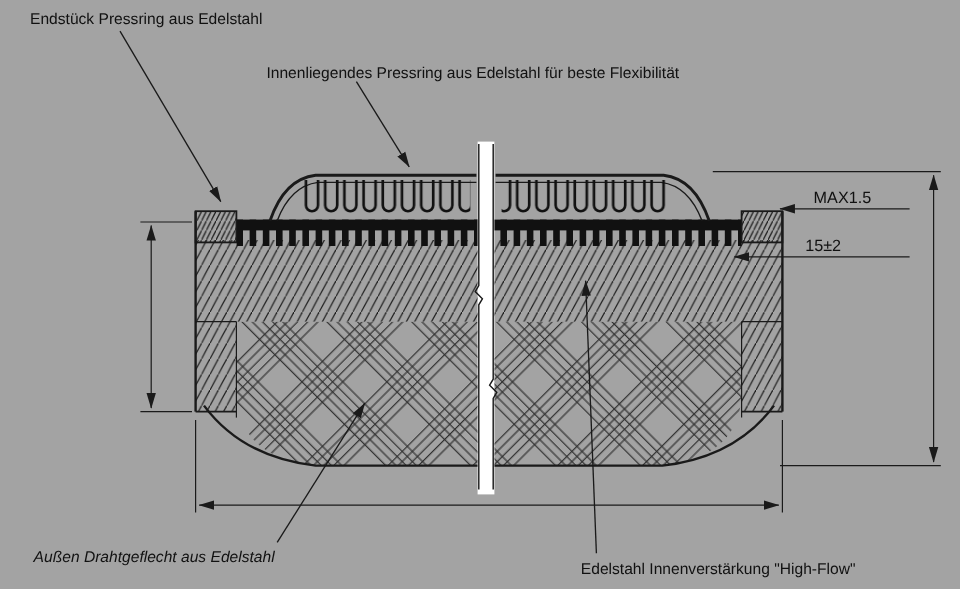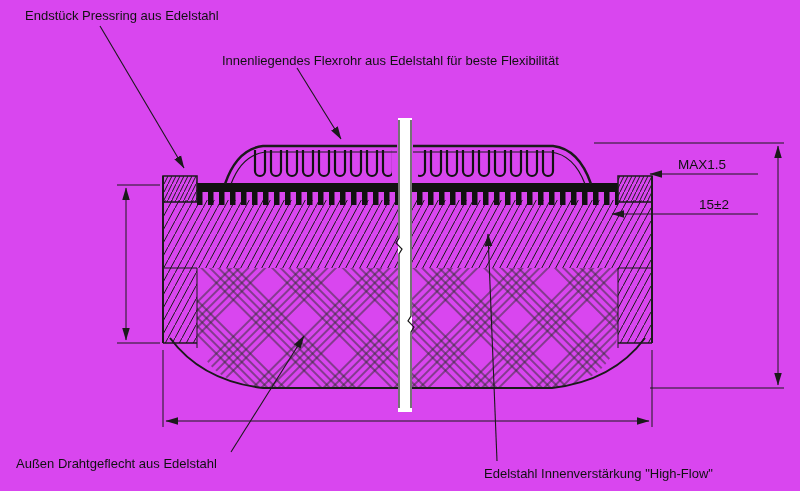--- a/index.html
+++ b/index.html
@@ -1,18 +1,18 @@
 <!DOCTYPE html>
 <html><head>
 <meta charset="utf-8">
 <style>
   * { margin:0; padding:0; box-sizing:border-box; }
   html,body { background:#ffffff; }
   body { font-family:"Liberation Sans", sans-serif; }
-  .canvas { position:relative; width:800px; height:491px; background:#d946ef; overflow:hidden; }
+  .canvas { position:relative; width:800px; height:491px; background:#a3a3a3; overflow:hidden; }
   .canvas svg { position:absolute; left:0; top:0; }
   .label { position:absolute; font-size:13px; color:#111111; white-space:nowrap; }
   .dim   { position:absolute; font-size:13.5px; color:#111111; white-space:nowrap;text-align:right; }
 </style>
 </head>
 <body>
 
 <div class="canvas">
 
   <svg viewBox="0 0 800 491" width="800" height="491">
@@ -111,23 +111,23 @@
     <g stroke="#1a1a1a" stroke-width="1.1" fill="none">
       <path d="M100,26 L184,168" marker-end="url(#arrow)"></path>
       <path d="M297,68 L341,139" marker-end="url(#arrow)"></path>
       <path d="M231,452 L304,336" marker-end="url(#arrow)"></path>
       <path d="M497,461 L488,234" marker-end="url(#arrow)"></path>
     </g>
   </svg>
 
   <div class="label" style="left:25px; top:8px;">Endstück Pressring aus Edelstahl</div>
 
-  <div class="label" style="left:222px; top:53px;">Innenliegendes Flexrohr aus Edelstahl für beste Flexibilität</div>
+  <div class="label" style="left:222px; top:53px;">Innenliegendes Pressring aus Edelstahl für beste Flexibilität</div>
 
   <div class="dim" style="left:678px; top:157px;">MAX1.5</div>
 
-  <div class="dim" style="left:671px; top:197px;margin-left:28px;">15±2</div>
+  <div class="dim" style="left:671px; top:197px;">15±2</div>
 
-  <div class="label" style="left:16px; top:456px;">Außen Drahtgeflecht aus Edelstahl</div>
+  <div class="label" style="left:28px; top:456px;font-style:italic;">Außen Drahtgeflecht aus Edelstahl</div>
 
   <div class="label" style="left:484px; top:466px;">Edelstahl Innenverstärkung "High-Flow"</div>
 
 </div>
 
 </body></html>

